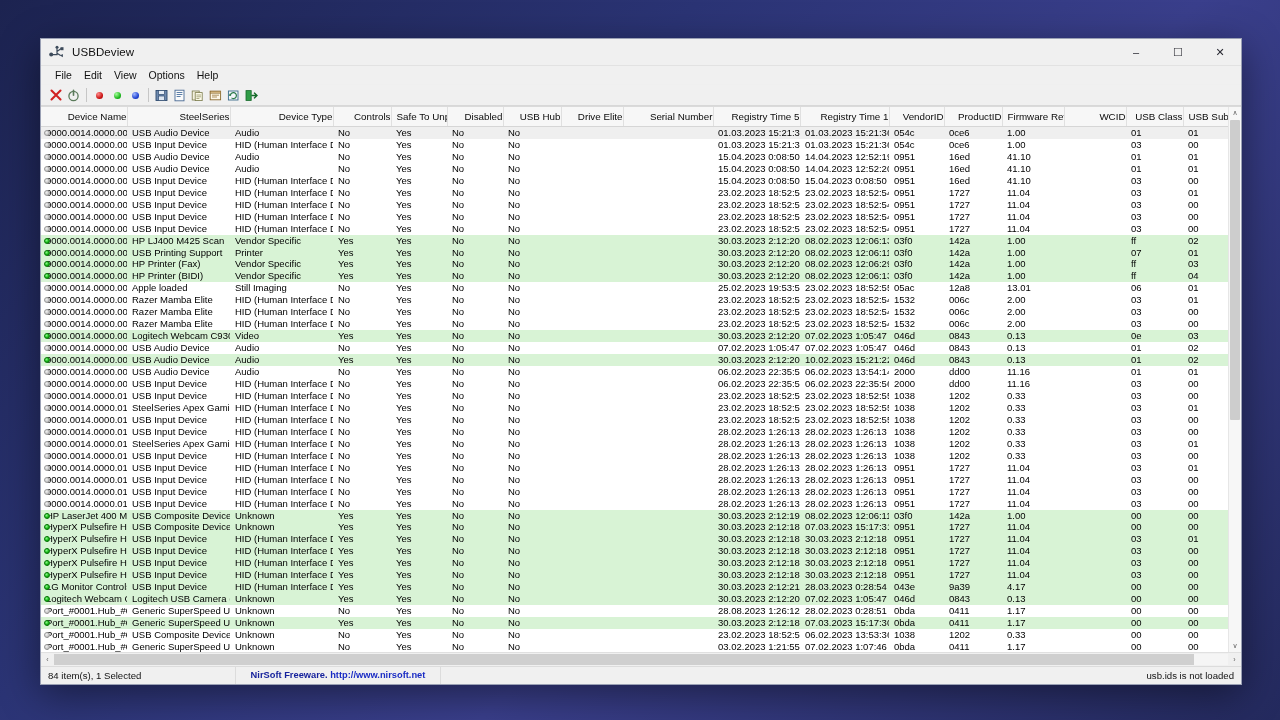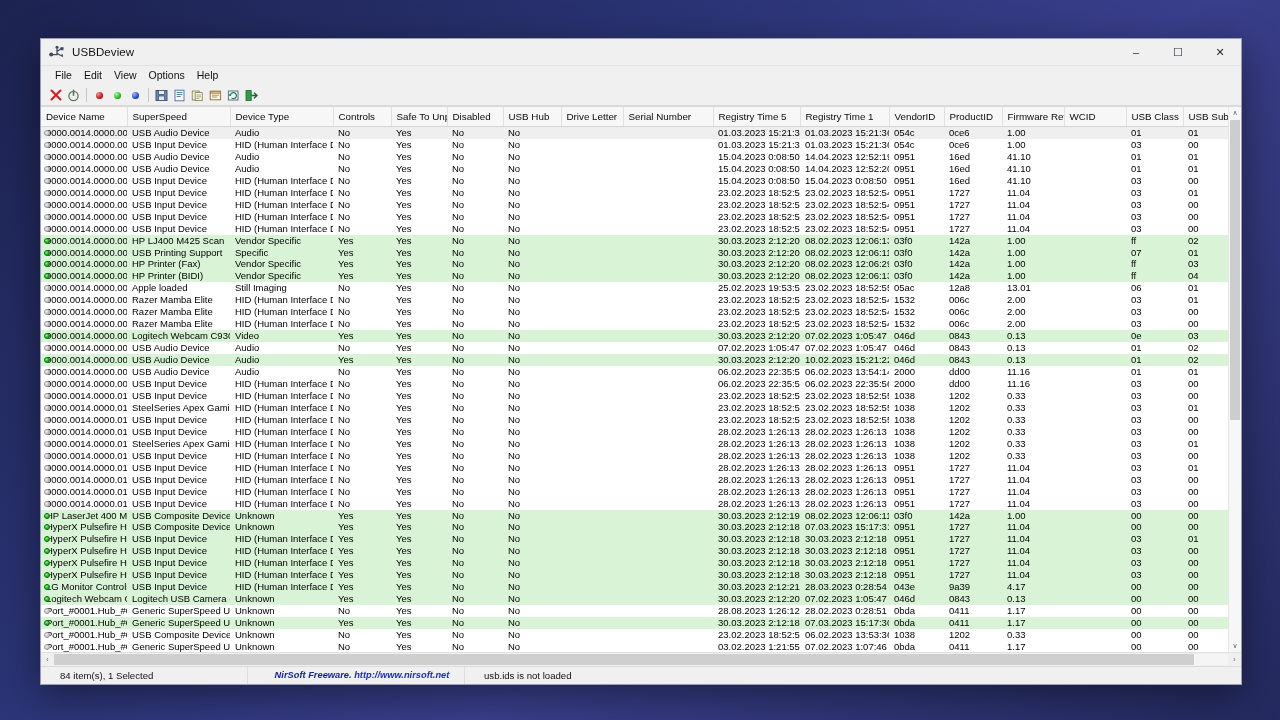--- a/index.html
+++ b/index.html
@@ -43,21 +43,21 @@
   .tb-sep{width:1px;height:14px;background:#c6c6c6;margin:0 3px;}
   .dot{width:7px;height:7px;border-radius:50%;}
 
   
   .listwrap{flex:1 1 auto;background:#fff;display:flex;flex-direction:column;overflow:hidden;
             border-top:1px solid #dadada;}
   .grid{flex:1 1 auto;overflow:hidden;position:relative;}
   table.lv{border-collapse:collapse;table-layout:fixed;width:1192px;font-size:9.6px;color:#000;}
   table.lv th{
     background:#f7f7f7;border-right:1px solid #e0e0e0;border-bottom:1px solid #d6d6d6;
-    font-weight:normal;text-align:left;padding:2px 0 3px 5px;height:14px;
+    font-weight:normal;text-align:right;padding:2px 0 3px 5px;height:14px;
     font-size:9.8px;color:#0b0b0b;white-space:nowrap;overflow:hidden;position:relative;
   }
   table.lv td{
     padding:0 0 0 5px;height:11.95px;white-space:nowrap;overflow:hidden;
     text-overflow:clip;border:0;line-height:11.95px;font-size:9.5px;
   }
   tr.row-green td{background:#d8f3d5;}
   tr.row-sel td{background:#efefef;}
   tr.row-plain td{background:#fff;}
   td.name{position:relative;padding-left:15px;}
@@ -78,25 +78,25 @@
   }
   .hs-l,.hs-r{width:13px;height:12px;display:flex;align-items:center;justify-content:center;font-size:7px;color:#606060;}
   .hs-track{flex:1 1 auto;height:11px;background:#f5f5f5;position:relative;}
   .hs-thumb{position:absolute;left:0;top:0;height:11px;width:1140px;background:#cfcfcf;}
 
   
   .statusbar{
     height:17px;background:#f0f0f0;display:flex;align-items:center;flex:0 0 auto;
     border-top:1px solid #dcdcdc;font-size:9.6px;color:#111;
   }
-  .sb-cell{padding:0 7px;height:17px;line-height:17px;border-right:1px solid #dcdcdc;white-space:nowrap;overflow:hidden;margin-left:12px;}
+  .sb-cell{padding:0 7px;height:17px;line-height:17px;border-right:1px solid #dcdcdc;white-space:nowrap;overflow:hidden;}
   .sb-1{width:180px;}
-  .sb-2{width:190px;text-align:center;color:#16229c;font-weight:bold;font-size:9.3px;font-style:italic;}
+  .sb-2{width:190px;text-align:center;color:#16229c;font-weight:bold;font-size:9.3px;}
   .sb-2 .lnk{color:#1a2cc4;font-weight:bold;}
-  .sb-3{flex:1 1 auto;border-right:0;}
+  .sb-3{flex:1 1 auto;border-right:0;text-align:right;}
 </style>
 </head>
 <body>
 
 <div class="window">
 
   <div class="titlebar">
     <div class="title-icon">
       <svg width="18" height="16" viewBox="0 0 18 16">
         <circle cx="3.2" cy="10.6" r="2" fill="#3c4a5a"></circle>
@@ -208,27 +208,27 @@
             <col style="width: 58px;">
             <col style="width: 62px;">
             <col style="width: 62px;">
             <col style="width: 57px;">
             <col style="width: 52px;">
             <col style="width: 40px;">
           </colgroup>
         <thead>
             <tr id="lv-head">
               <th>Device Name</th>
-              <th>SuperSpeed</th>
+              <th>SteelSeries</th>
               <th>Device Type</th>
               <th>Controls</th>
               <th>Safe To Unpl...</th>
               <th>Disabled</th>
               <th>USB Hub</th>
-              <th>Drive Letter</th>
+              <th>Drive Elite</th>
               <th>Serial Number</th>
               <th>Registry Time 5</th>
               <th>Registry Time 1</th>
               <th>VendorID</th>
               <th>ProductID</th>
               <th>Firmware Revis...</th>
               <th>WCID</th>
               <th>USB Class</th>
               <th>USB SubCl...</th>
               <th>USE</th>
@@ -431,21 +431,21 @@
               <td>142a</td>
               <td>1.00</td>
               <td></td>
               <td>ff</td>
               <td>02</td>
               <td>01</td>
             </tr>
             <tr class="row-green">
               <td class="name"><span class="bulb on"></span><span>0000.0014.0000.003.00...</span></td>
               <td>USB Printing Support</td>
-              <td>Specific</td>
+              <td>Printer</td>
               <td>Yes</td>
               <td>Yes</td>
               <td>No</td>
               <td>No</td>
               <td></td>
               <td></td>
               <td>30.03.2023 2:12:20</td>
               <td>08.02.2023 12:06:11</td>
               <td>03f0</td>
               <td>142a</td>

